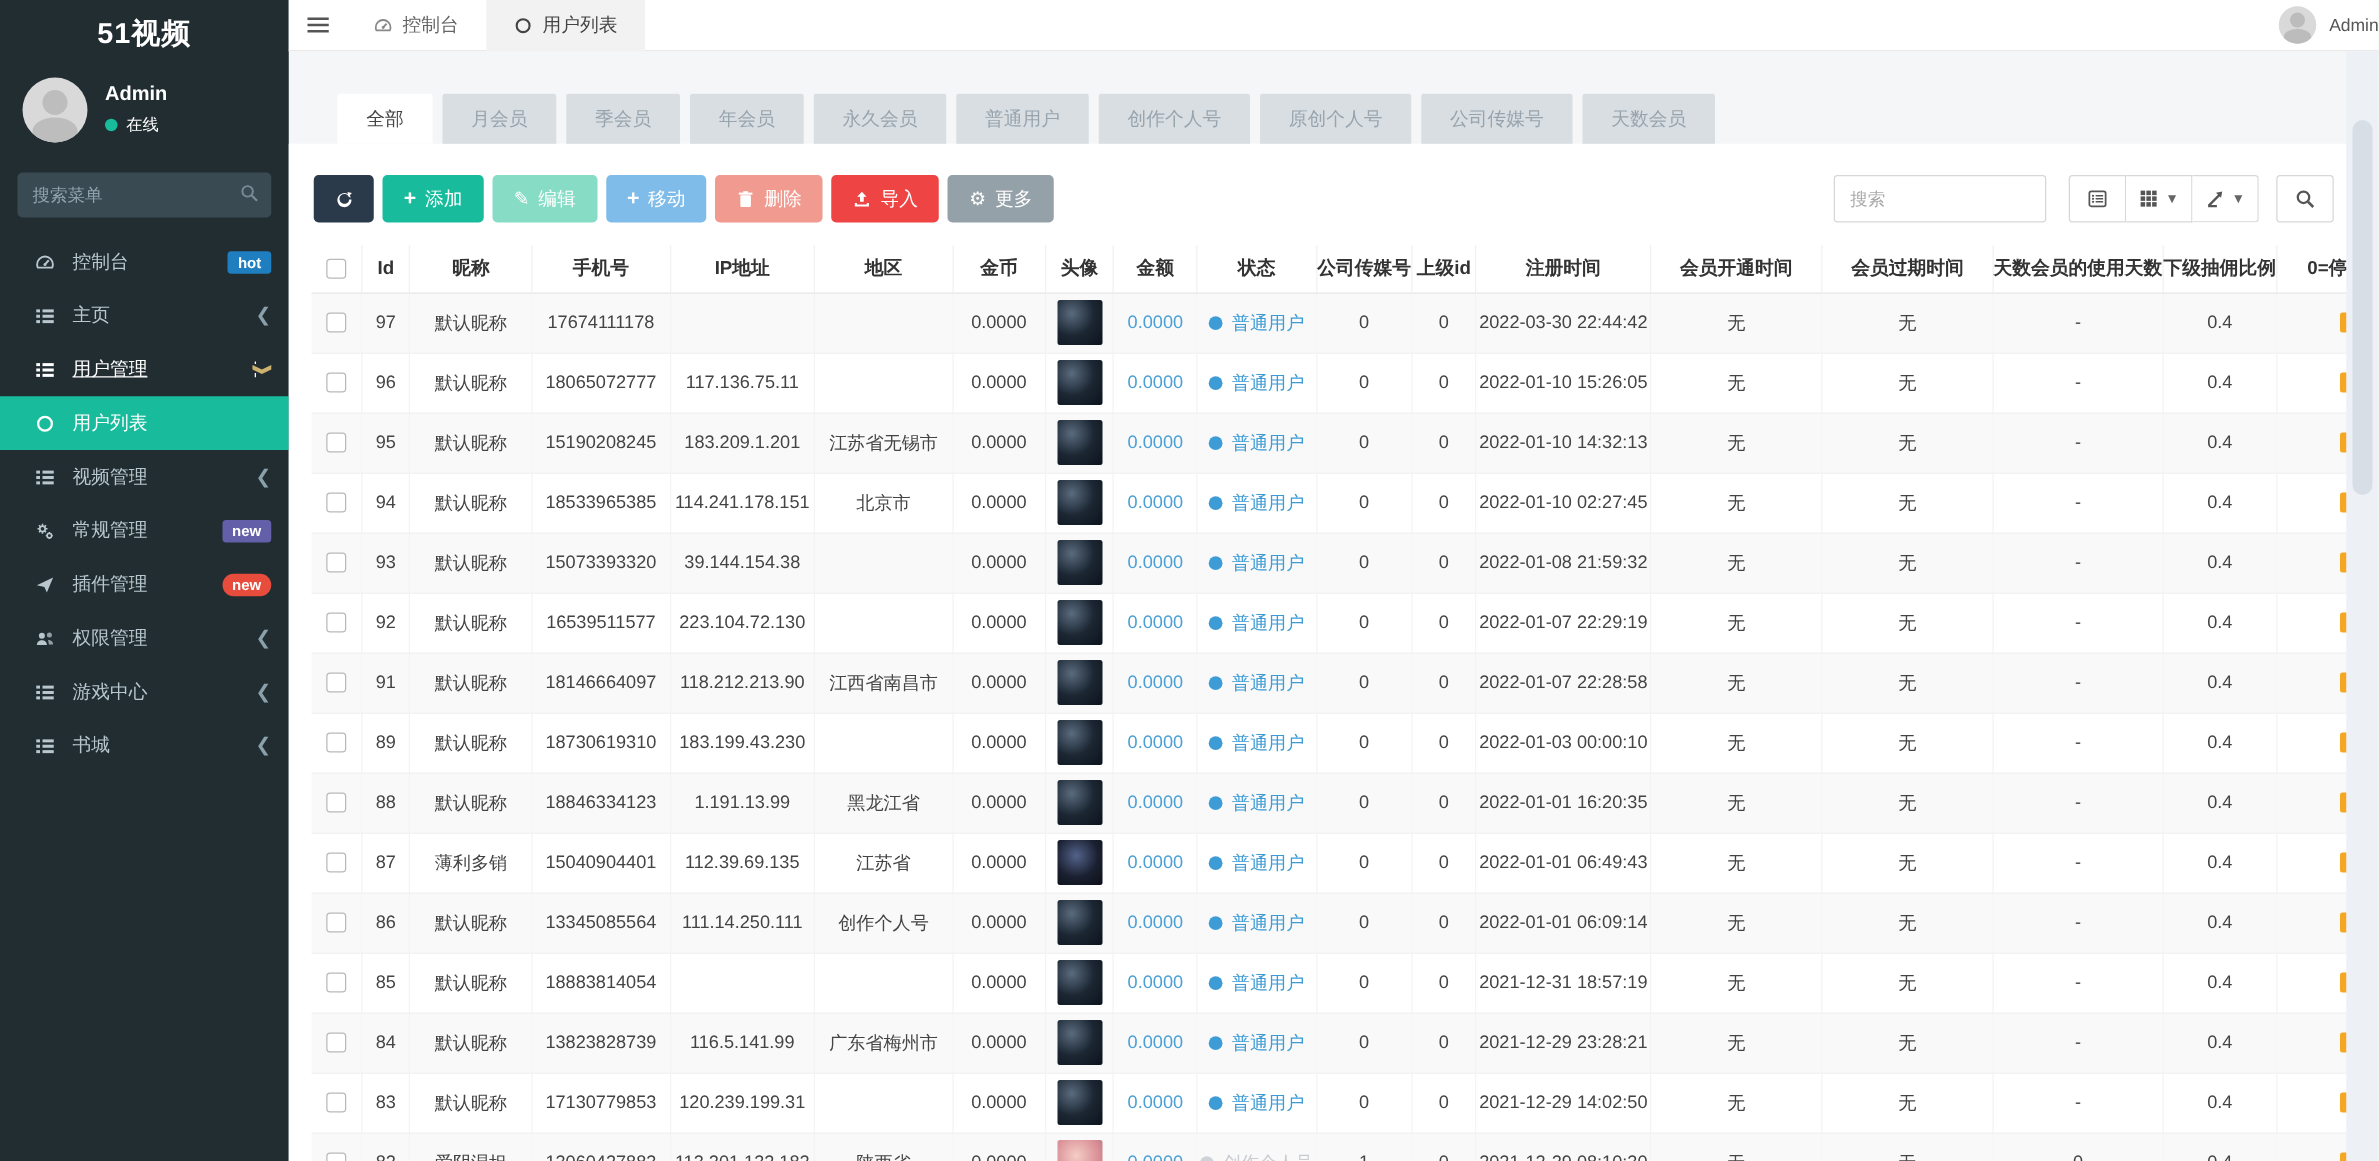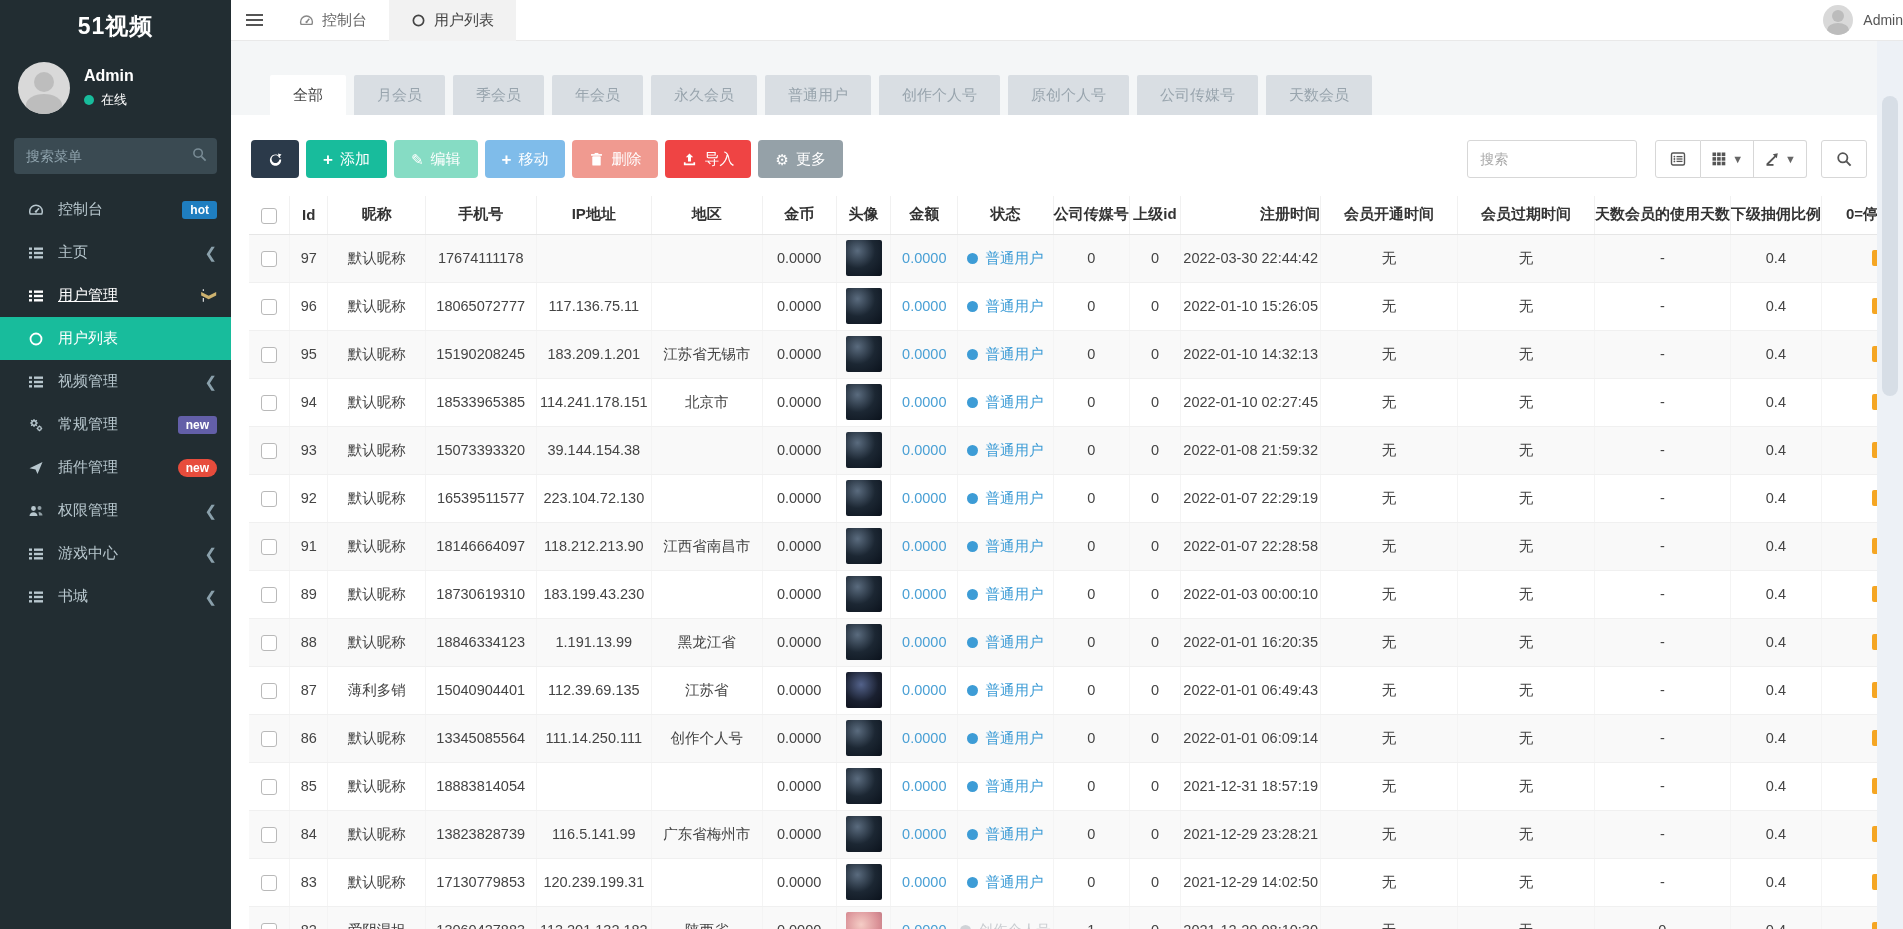--- a/index.html
+++ b/index.html
@@ -431,21 +431,21 @@
                   <th style="width: 100px;"><span>昵称</span></th>
                   <th style="width: 112px;"><span>手机号</span></th>
                   <th style="width: 116px;"><span>IP地址</span></th>
                   <th style="width: 112px;"><span>地区</span></th>
                   <th style="width: 76px;"><span>金币</span></th>
                   <th style="width: 56px;"><span>头像</span></th>
                   <th style="width: 68px;"><span>金额</span></th>
                   <th style="width: 96px;"><span>状态</span></th>
                   <th style="width: 76px;"><span>公司传媒号</span></th>
                   <th style="width: 52px;"><span>上级id</span></th>
-                  <th style="width: 140px; text-align: right;"><span>注册时间</span></th>
+                  <th style="width: 140px;"><span>注册时间</span></th>
                   <th style="width: 140px;"><span>会员开通时间</span></th>
                   <th style="width: 140px;"><span>会员过期时间</span></th>
                   <th style="width: 130px;"><span>天数会员的使用天数</span></th>
                   <th style="width: 90px;"><span>下级抽佣比例</span></th>
                   <th style="width: 80px;"><span>0=停</span></th>
                 </tr>
               </thead>
             <tbody id="tbody">
                 <tr class="stripe">
                   <td><input type="checkbox" class="cb" style=""></td>

